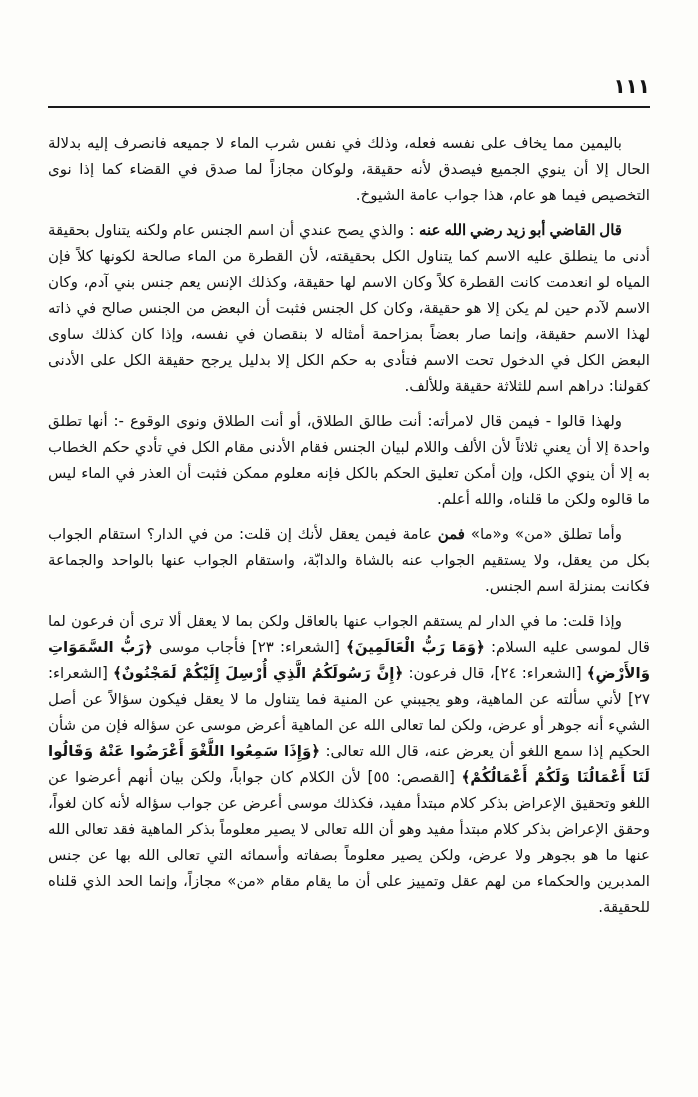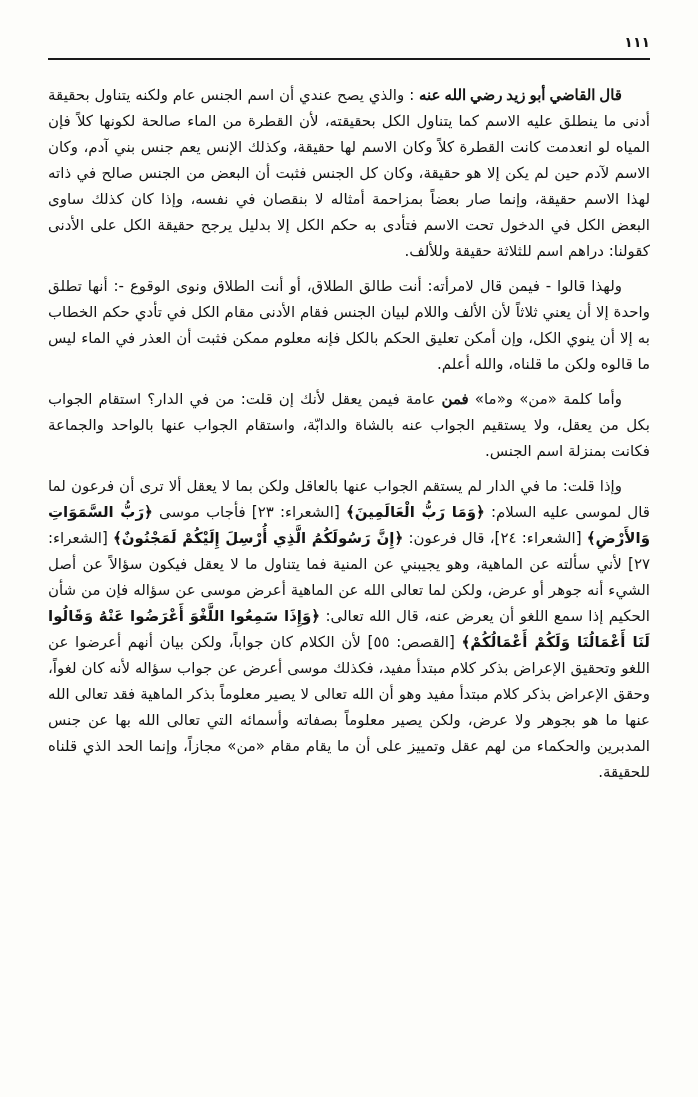--- a/index.html
+++ b/index.html
@@ -20,23 +20,24 @@
     overflow: hidden;
   }
   .header {
     display: flex;
     justify-content: space-between;
     align-items: flex-end;
     font-weight: bold;
     font-size: 16px;
   }
   .header .pagenum {
-    font-size: 14px;
+    font-size: 20px;
     letter-spacing: 2px;
     font-weight: bold;
+    margin-top: 40px;
   }
   .header-divider {
     border-bottom: 2px solid #1a1a1a;
     margin-top: 8px;
     margin-bottom: 22px;
   }
   .body-text {
     font-size: 15px;
     line-height: 26px;
     text-align: justify;
@@ -50,18 +51,19 @@
 </style>
 </head>
 <body>
 
 <div class="page">
   <div class="header">
     <div class="pagenum">١١١</div>
   </div>
   <div class="header-divider"></div>
   <div class="body-text">
+      <p class="para"><span>باليمين مما يخاف على نفسه فعله، وذلك في نفس شرب الماء لا جميعه فانصرف إليه بدلالة الحال إلا أن ينوي الجميع فيصدق لأنه حقيقة، ولوكان مجازاً لما صدق في القضاء كما إذا نوى التخصيص فيما هو عام، هذا جواب عامة الشيوخ.</span></p>
       <p class="para"><span class="seg-bold">قال القاضي أبو زيد رضي الله عنه</span><span> : والذي يصح عندي أن اسم الجنس عام ولكنه يتناول بحقيقة أدنى ما ينطلق عليه الاسم كما يتناول الكل بحقيقته، لأن القطرة من الماء صالحة لكونها كلاً فإن المياه لو انعدمت كانت القطرة كلاً وكان الاسم لها حقيقة، وكذلك الإنس يعم جنس بني آدم، وكان الاسم لآدم حين لم يكن إلا هو حقيقة، وكان كل الجنس فثبت أن البعض من الجنس صالح في ذاته لهذا الاسم حقيقة، وإنما صار بعضاً بمزاحمة أمثاله لا بنقصان في نفسه، وإذا كان كذلك ساوى البعض الكل في الدخول تحت الاسم فتأدى به حكم الكل إلا بدليل يرجح حقيقة الكل على الأدنى كقولنا: دراهم اسم للثلاثة حقيقة وللألف.</span></p>
       <p class="para"><span>ولهذا قالوا - فيمن قال لامرأته: أنت طالق الطلاق، أو أنت الطلاق ونوى الوقوع -: أنها تطلق واحدة إلا أن يعني ثلاثاً لأن الألف واللام لبيان الجنس فقام الأدنى مقام الكل في تأدي حكم الخطاب به إلا أن ينوي الكل، وإن أمكن تعليق الحكم بالكل فإنه معلوم ممكن فثبت أن العذر في الماء ليس ما قالوه ولكن ما قلناه، والله أعلم.</span></p>
-      <p class="para"><span>وأما كلمة «من» و«ما» </span><span class="seg-bold">فمن</span><span> عامة فيمن يعقل لأنك إن قلت: من في الدار؟ استقام الجواب بكل من يعقل، ولا يستقيم الجواب عنه بالشاة والدابّة، واستقام الجواب عنها بالواحد والجماعة فكانت بمنزلة اسم الجنس.</span></p>
+      <p class="para"><span>وأما تطلق «من» و«ما» </span><span class="seg-bold">فمن</span><span> عامة فيمن يعقل لأنك إن قلت: من في الدار؟ استقام الجواب بكل من يعقل، ولا يستقيم الجواب عنه بالشاة والدابّة، واستقام الجواب عنها بالواحد والجماعة فكانت بمنزلة اسم الجنس.</span></p>
       <p class="para"><span>وإذا قلت: ما في الدار لم يستقم الجواب عنها بالعاقل ولكن بما لا يعقل ألا ترى أن فرعون لما قال لموسى عليه السلام: </span><span class="seg-quran">﴿وَمَا رَبُّ الْعَالَمِينَ﴾</span><span> [الشعراء: ٢٣] فأجاب موسى </span><span class="seg-quran">﴿رَبُّ السَّمَوَاتِ وَالأَرْضِ﴾</span><span> [الشعراء: ٢٤]، قال فرعون: </span><span class="seg-quran">﴿إِنَّ رَسُولَكُمُ الَّذِي أُرْسِلَ إِلَيْكُمْ لَمَجْنُونٌ﴾</span><span> [الشعراء: ٢٧] لأني سألته عن الماهية، وهو يجيبني عن المنية فما يتناول ما لا يعقل فيكون سؤالاً عن أصل الشيء أنه جوهر أو عرض، ولكن لما تعالى الله عن الماهية أعرض موسى عن سؤاله فإن من شأن الحكيم إذا سمع اللغو أن يعرض عنه، قال الله تعالى: </span><span class="seg-quran">﴿وَإِذَا سَمِعُوا اللَّغْوَ أَعْرَضُوا عَنْهُ وَقَالُوا لَنَا أَعْمَالُنَا وَلَكُمْ أَعْمَالُكُمْ﴾</span><span> [القصص: ٥٥] لأن الكلام كان جواباً، ولكن بيان أنهم أعرضوا عن اللغو وتحقيق الإعراض بذكر كلام مبتدأ مفيد، فكذلك موسى أعرض عن جواب سؤاله لأنه كان لغواً، وحقق الإعراض بذكر كلام مبتدأ مفيد وهو أن الله تعالى لا يصير معلوماً بذكر الماهية فقد تعالى الله عنها ما هو بجوهر ولا عرض، ولكن يصير معلوماً بصفاته وأسمائه التي تعالى الله بها عن جنس المدبرين والحكماء من لهم عقل وتمييز على أن ما يقام مقام «من» مجازاً، وإنما الحد الذي قلناه للحقيقة.</span></p>
     </div>
 </div>
 
 </body></html>

